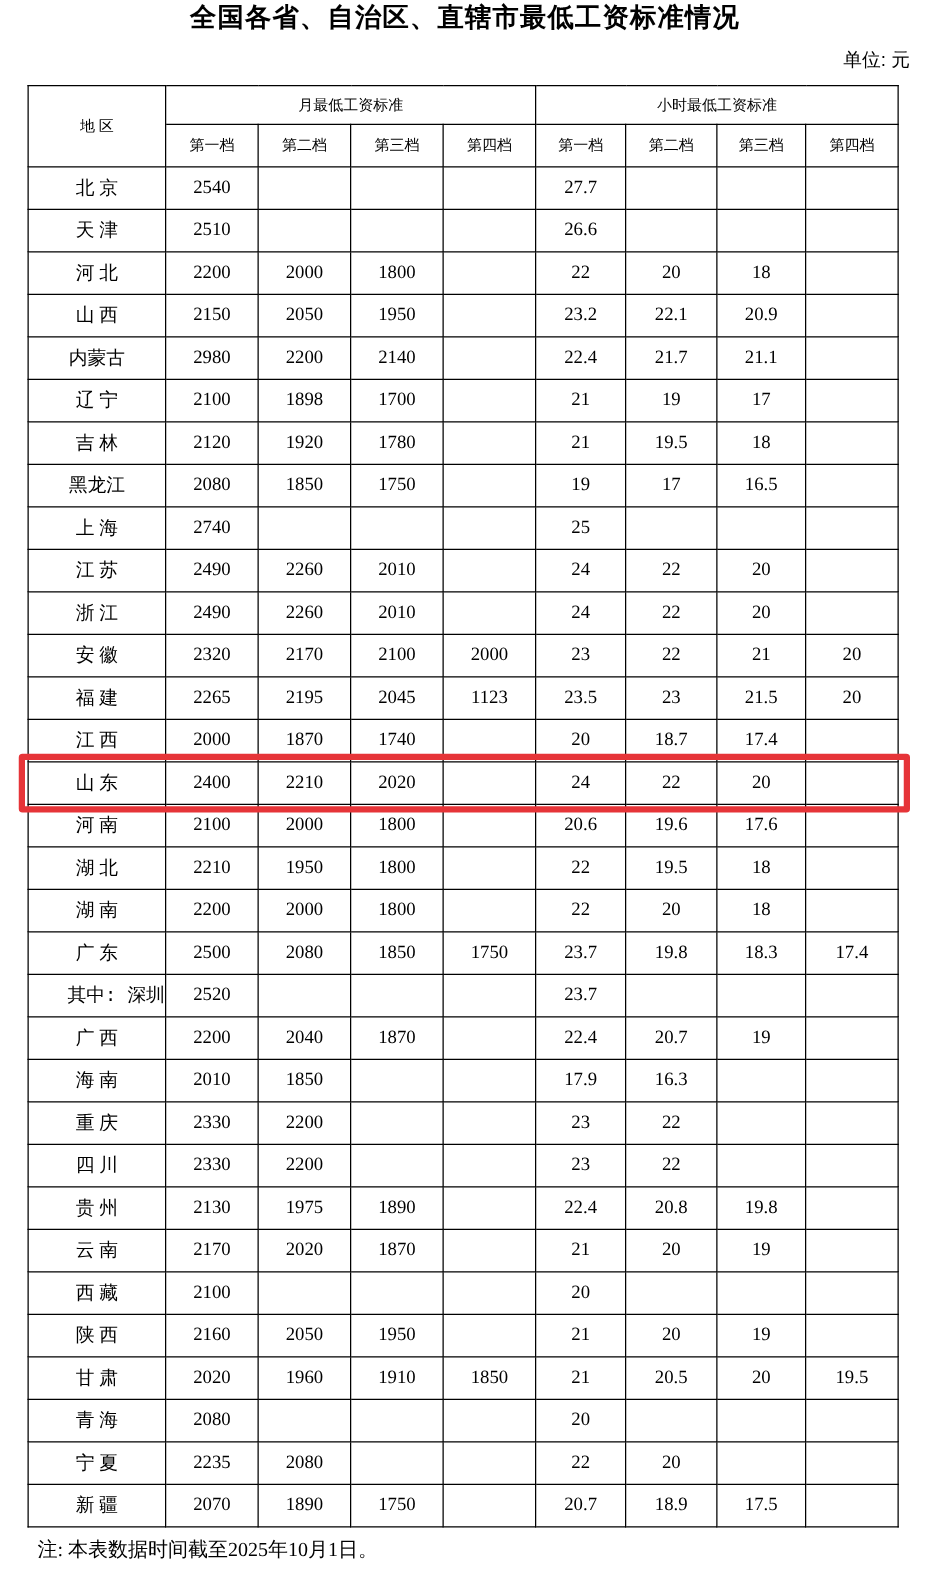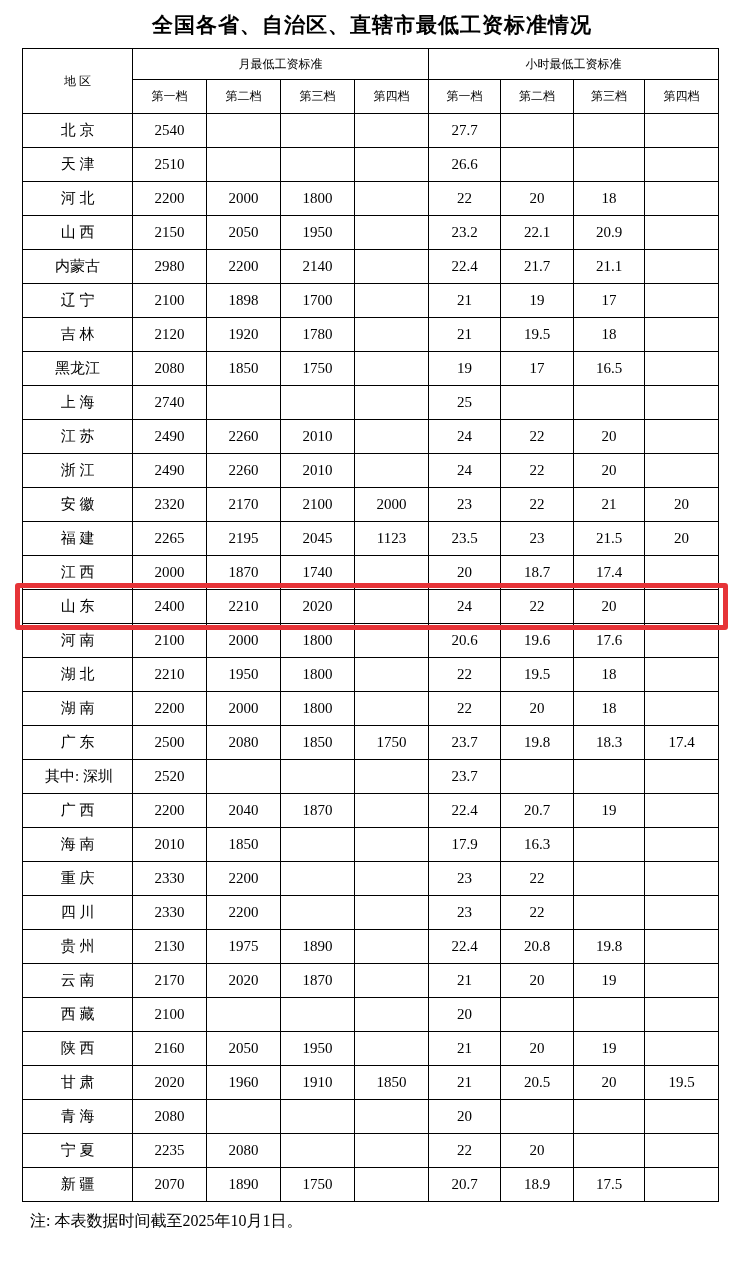--- a/index.html
+++ b/index.html
@@ -8,21 +8,20 @@
     background: #ffffff;
     width: 744px;
   }
   .page {
     position: relative;
     width: 744px;
     min-height: 1268px;
     font-family: "Liberation Serif", "DejaVu Serif", serif;
     color: #000;
     box-sizing: border-box;
-    padding-top: 10px;
   }
   .doc-title {
     margin: 0;
     text-align: center;
     font-family: "Liberation Sans", "DejaVu Sans", sans-serif;
     font-weight: bold;
     font-size: 21px;
     line-height: 30px;
     letter-spacing: 1px;
   }
@@ -62,23 +61,24 @@
   thead tr.tier-row  { height: 34px; }
   tbody tr { height: 34px; margin-left: 40px; }
   tbody td {
     font-family: "Liberation Serif", "DejaVu Serif", serif;
     font-size: 15px;
   }
   tbody td.region {
     font-size: 15px;
   }
   tbody td.region.left {
-    text-align: center;
+    text-align: right;
     padding-left: 3px;
     letter-spacing: 0;
+    font-family: Liberation Mono, monospace;
   }
   .highlight-box {
     position: absolute;
     border: 5px solid #e63438;
     border-radius: 3px;
     box-sizing: border-box;
     pointer-events: none;
   }
   .note-line {
     margin-top: 9px;
@@ -87,20 +87,21 @@
     line-height: 20px;
   }
 </style>
 </head>
 <body>
 
 <div class="page">
 
   <h1 class="doc-title">全国各省、自治区、直辖市最低工资标准情况</h1>
 
+  <div class="unit-line">单位: 元</div>
 
   <div id="table-wrap">
     <table class="wage-table">
       <colgroup>
         <col style="width:110px">
         <col style="width:74px">
           <col style="width:74px">
           <col style="width:74px">
           <col style="width:74px">
         <col style="width:72px">

